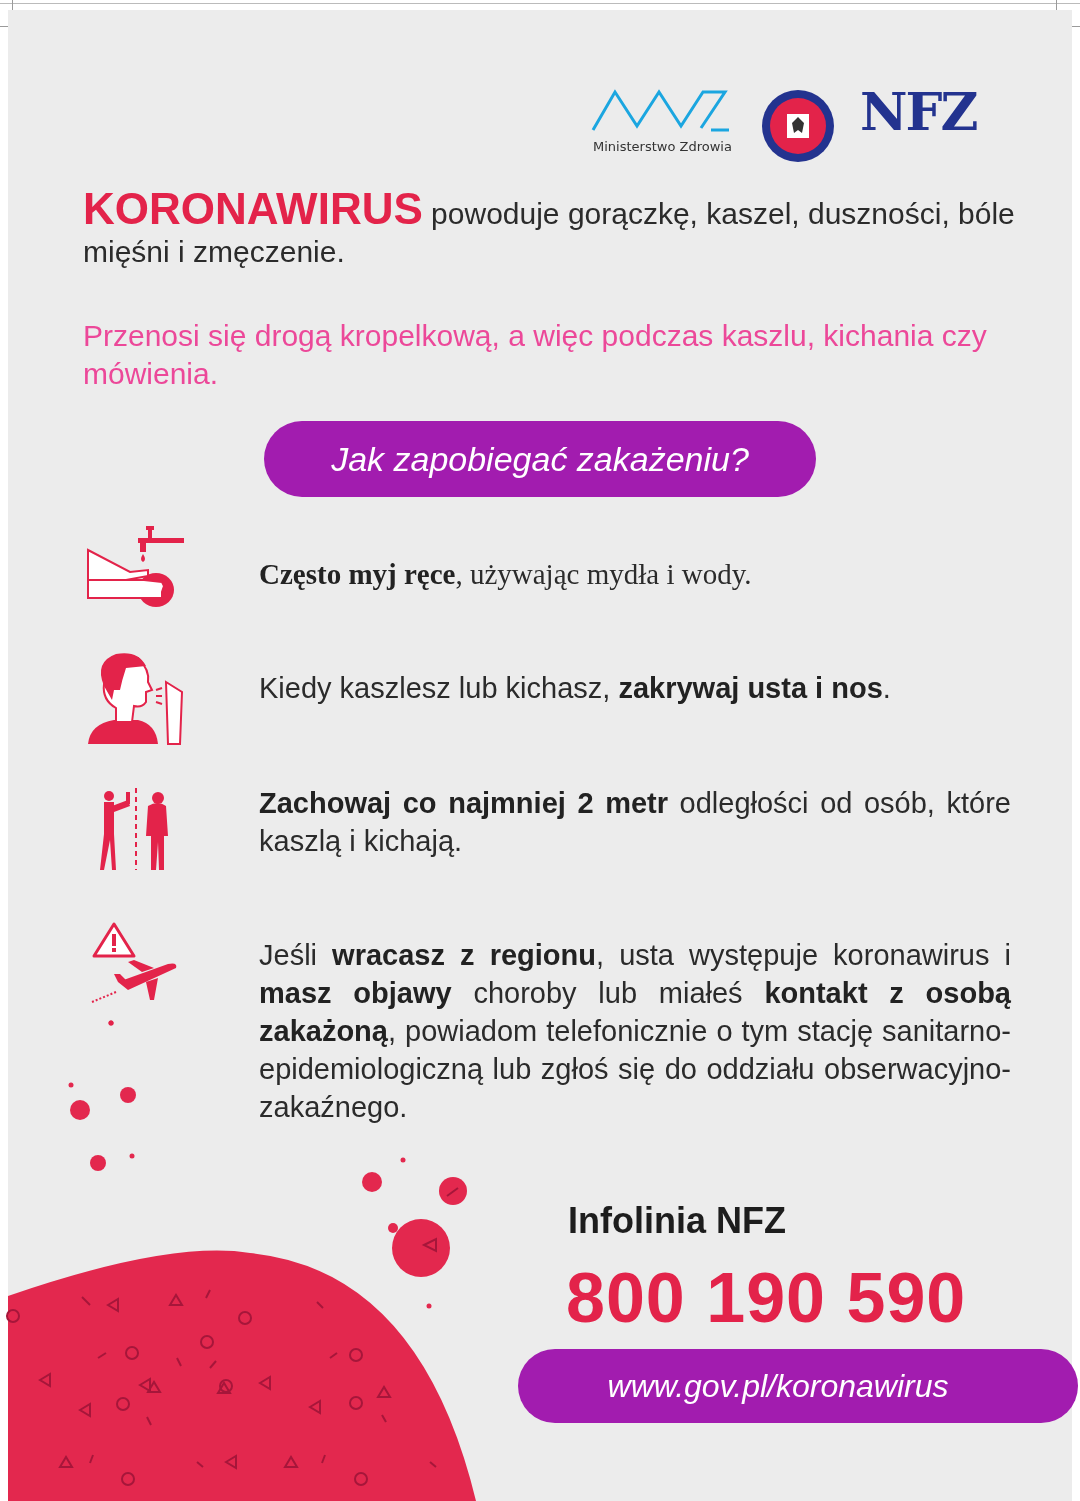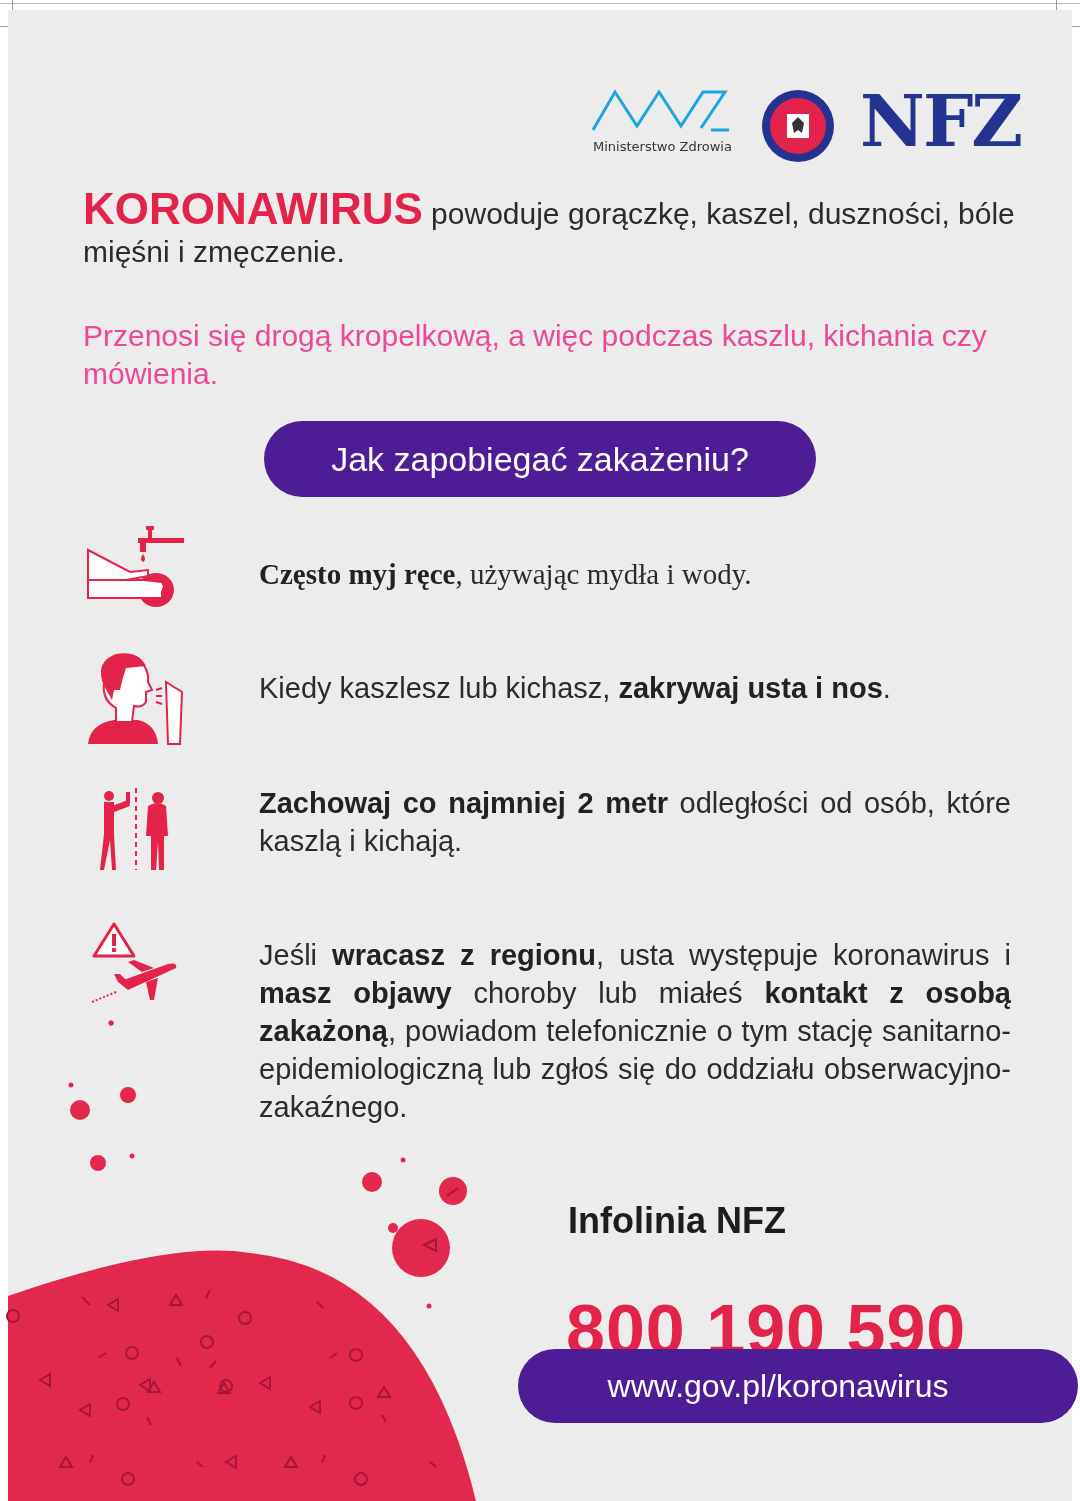--- a/index.html
+++ b/index.html
@@ -13,42 +13,42 @@
     position: absolute; left: 8px; top: 10px; width: 1064px; height: 1491px;
     background: #ececec; overflow: hidden;
   }
   .topline { position: absolute; left: 0; top: 3px; width: 1080px; height: 1px; background: #bbbbbb; }
   .crop { position: absolute; background: #9a9a9a; }
 
   
   .logo-mz { position: absolute; left: 585px; top: 84px; width: 150px; height: 80px; }
   .logo-mz .txt { position: absolute; left: 8px; top: 55px; font-size: 13px; color: #333; letter-spacing: 0px; white-space: nowrap; font-family: "DejaVu Sans", sans-serif; }
   .logo-pis { position: absolute; left: 760px; top: 88px; width: 76px; height: 76px; }
-  .logo-nfz { position: absolute; left: 860px; top: 86px; font-family: "DejaVu Serif", serif; font-weight: bold; font-size: 71px; color: #23338f; letter-spacing: -2px; line-height: 1; }
+  .logo-nfz { position: absolute; left: 860px; top: 86px; font-family: "DejaVu Serif", serif; font-weight: bold; font-size: 52px; color: #23338f; letter-spacing: -2px; line-height: 1; }
 
   .intro { position: absolute; left: 83px; top: 190px; width: 940px; font-size: 30px; line-height: 38px; color: #2b2b2b; }
   .intro .kw { color: #e3234a; font-weight: bold; font-size: 44px; letter-spacing: 0px; }
   .intro2 { position: absolute; left: 83px; top: 317px; width: 940px; font-size: 30px; line-height: 38px; color: #ec4899; }
 
-  .pill { position: absolute; background: #4c1d95; color: #fff; border-radius: 40px; display: flex; align-items: center; justify-content: center; }
+  .pill { position: absolute; background: #a21caf; color: #fff; border-radius: 40px; display: flex; align-items: center; justify-content: center; font-style: italic; }
   .pill-question { left: 264px; top: 421px; width: 552px; height: 76px; font-size: 34px; }
   .pill-url { left: 518px; top: 1349px; width: 560px; height: 74px; font-size: 32px; border-radius: 37px; padding-right: 40px; box-sizing: border-box; }
 
   .tip { position: absolute; left: 259px; font-size: 29px; line-height: 38px; color: #2b2b2b; width: 752px; }
   .tip b { font-weight: bold; color: #222; }
   .tip.justify { text-align: justify; }
   .tip1 { top: 555px; font-family: Liberation Serif, serif; }
   .tip2 { top: 669px; }
   .tip3 { top: 784px; }
   .tip4 { top: 936px; }
 
   .icon { position: absolute; }
 
   .infoline-label { position: absolute; left: 568px; top: 1200px; font-size: 36px; font-weight: bold; color: #1d1d1d; }
-  .phone { position: absolute; left: 566px; top: 1258px; font-size: 70px; font-weight: bold; color: #e3234a; letter-spacing: 1px; margin-top: 32px; }
+  .phone { position: absolute; left: 566px; top: 1258px; font-size: 70px; font-weight: bold; color: #e3234a; letter-spacing: 1px; }
 
   .decor { position: absolute; left: 0; top: 0; }
 </style>
 </head>
 <body>
 
 <div class="topline"></div>
 <div class="crop" style="left:12px;top:0;width:1px;height:24px;"></div>
 <div class="crop" style="left:0;top:26px;width:10px;height:1px;"></div>
 <div class="crop" style="left:1056px;top:0;width:1px;height:24px;"></div>

